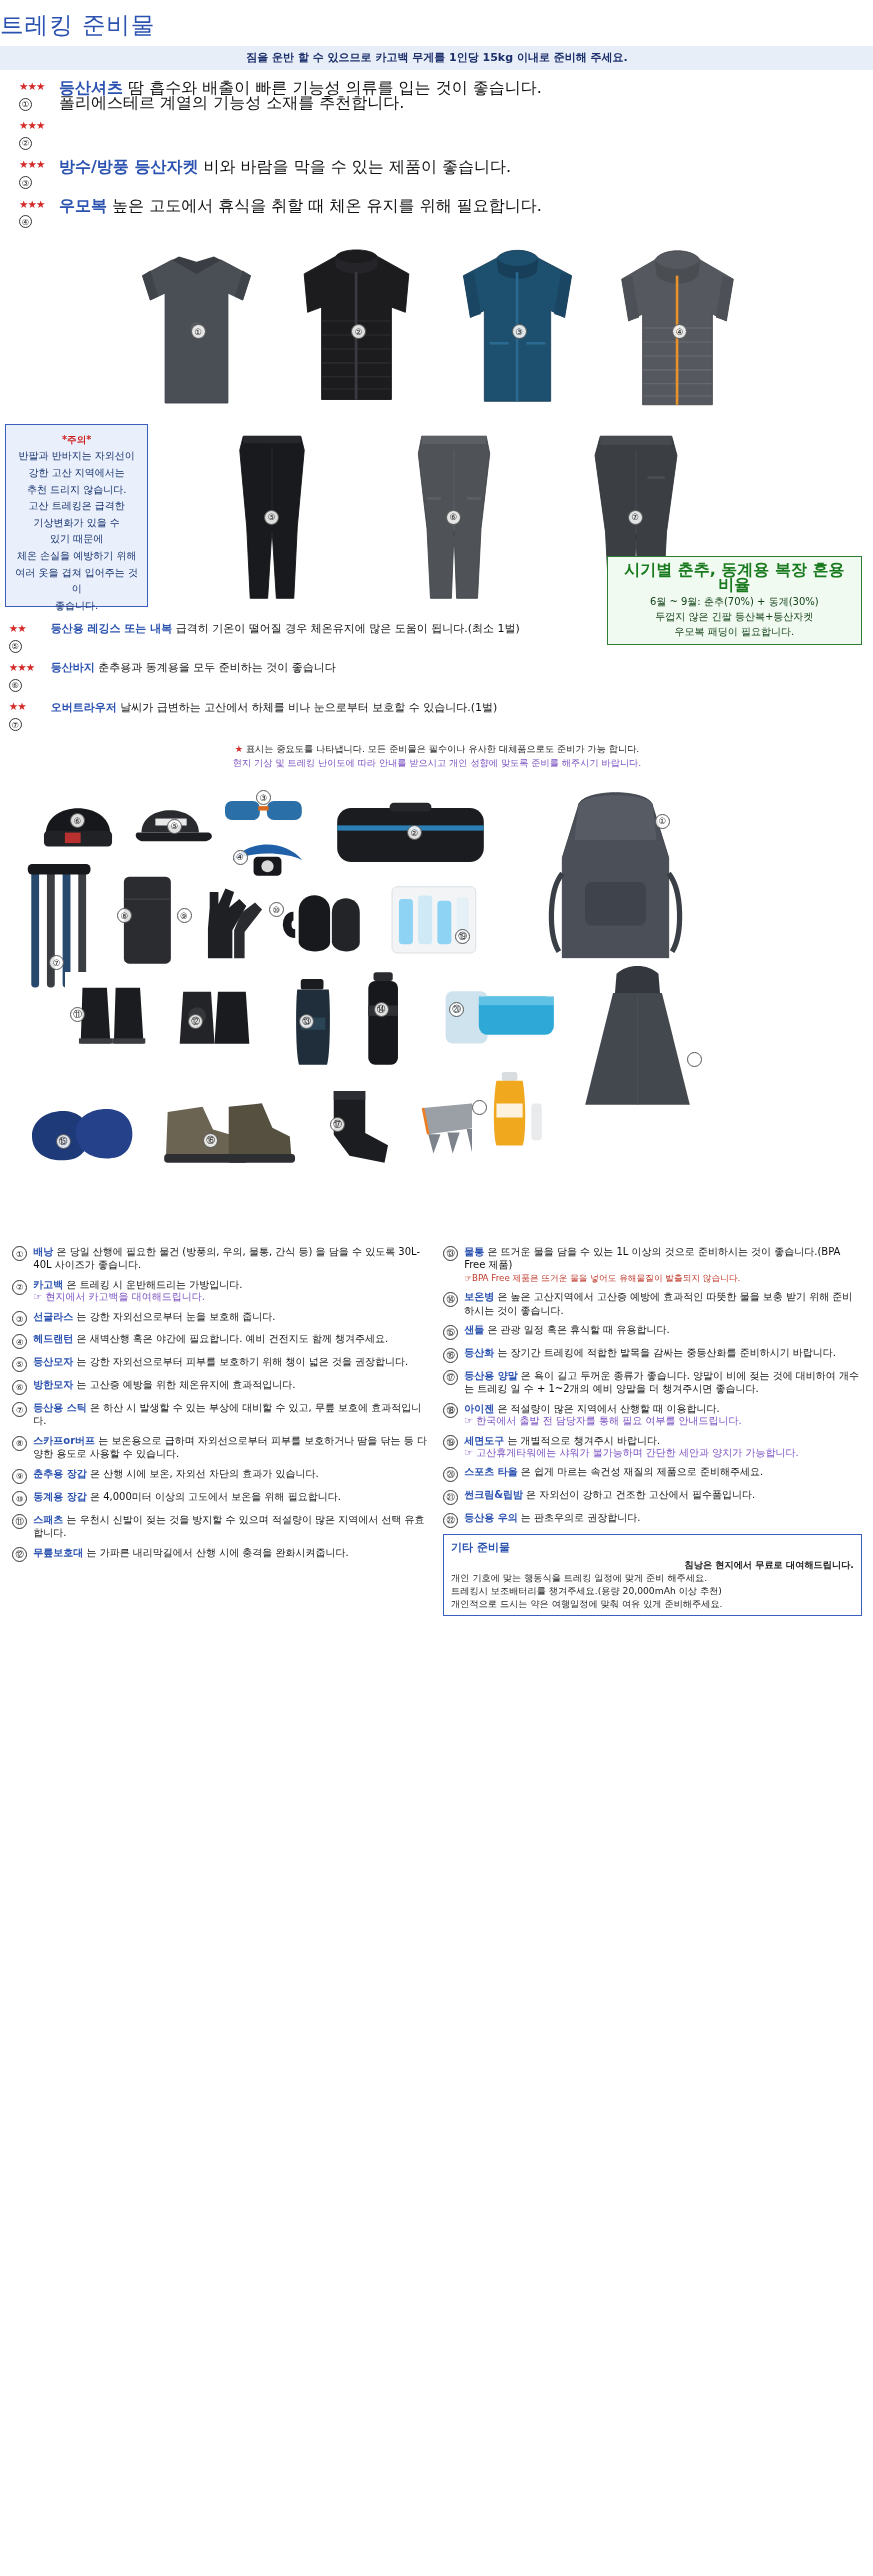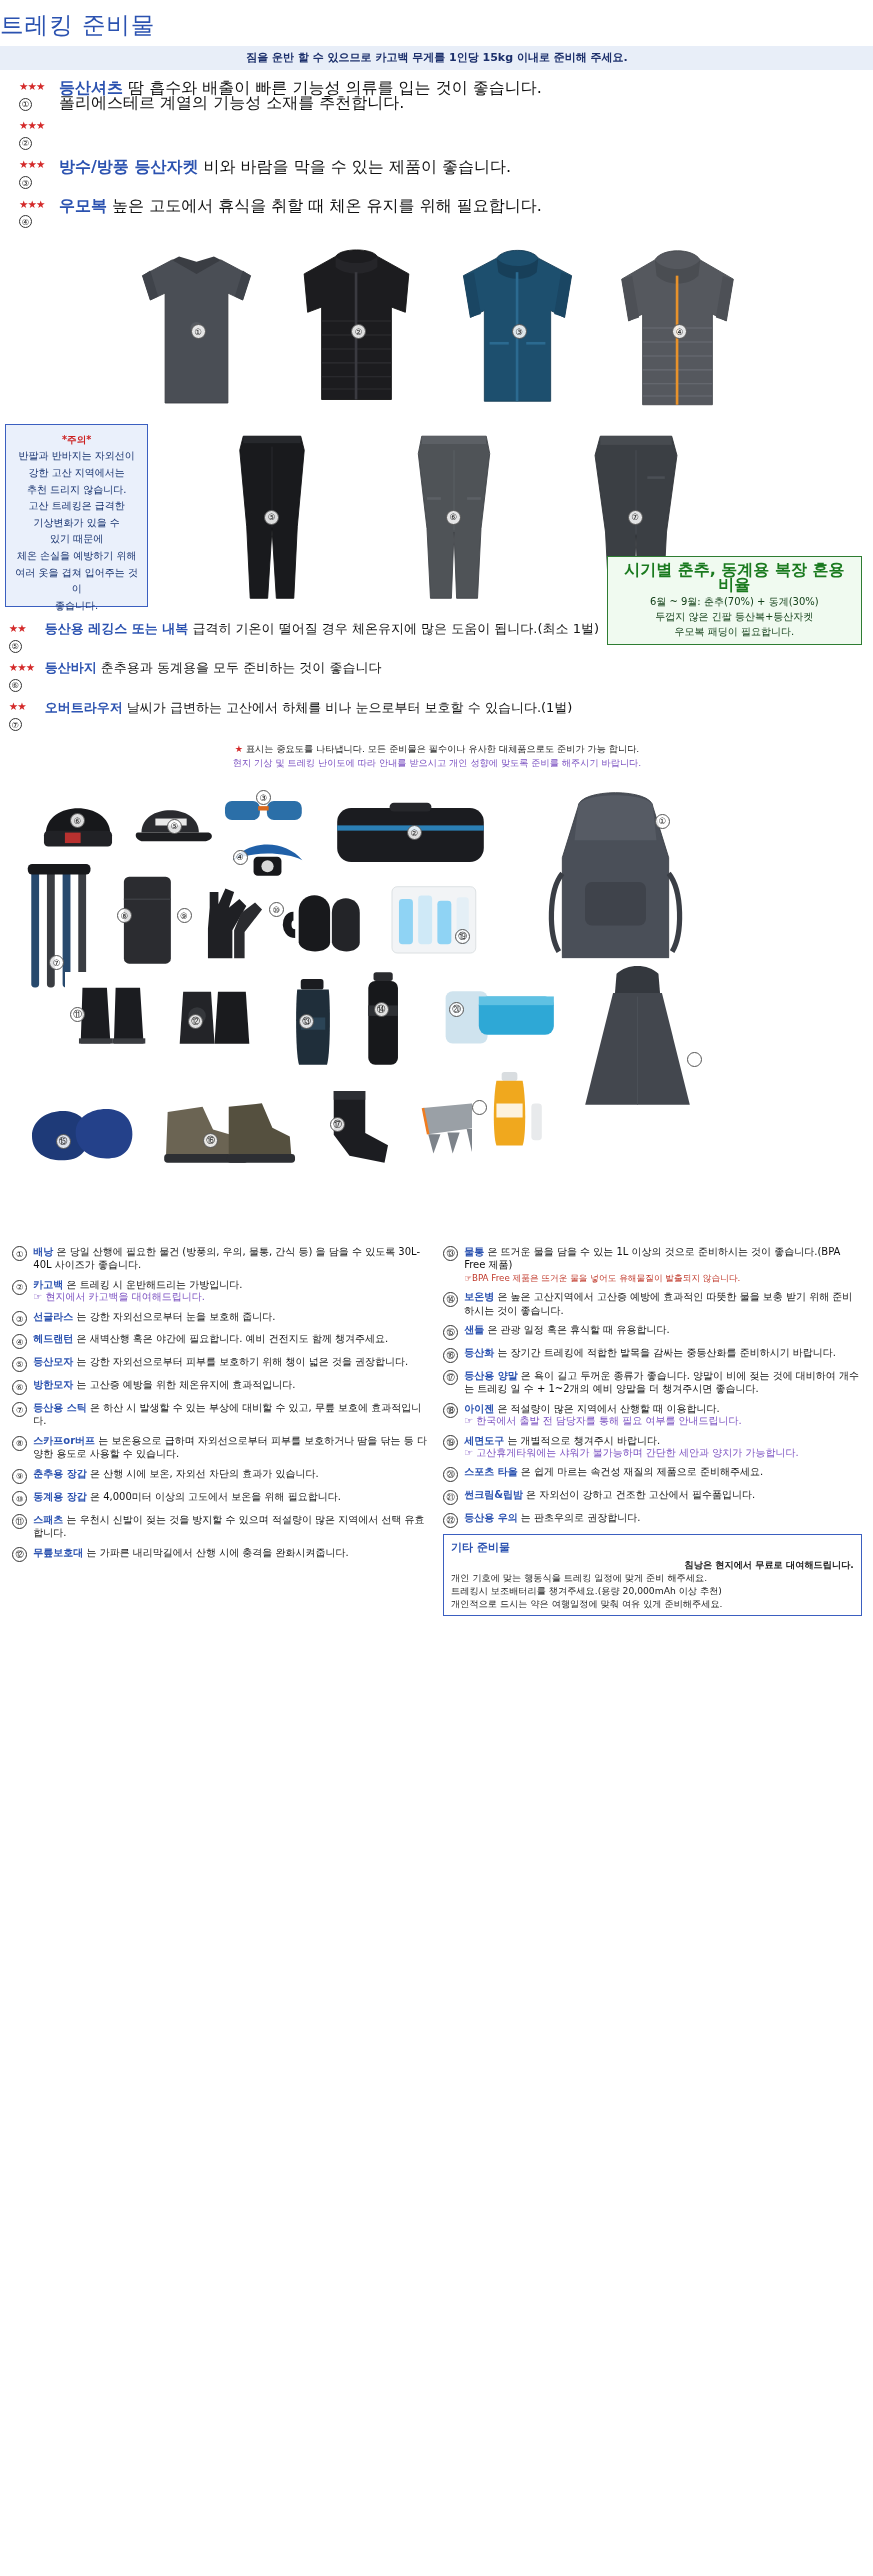--- a/index.html
+++ b/index.html
@@ -70,21 +70,21 @@
     font-size: 10px; line-height: 16.6px; text-align: center;
     color: #15306e; padding: 7px 5.2px;
     height: 183px;
   }
   .warn-box .red { color: #cc2020; font-weight: bold; font-size: 9.6px;}
 
   
   .legs-list { padding: 7px 0 0 0; }
   .leg-item { display: flex; align-items: flex-start; padding-left: 8.7px; margin-bottom: 3.5px;}
   .leg-item .stars-col { width: 35px; flex: 0 0 35px; }
-  .leg-text { font-size: 13px; line-height: 14px; margin-left: 1px; padding-top: 5.2px;}
+  .leg-text { font-size: 11px; line-height: 14px; margin-left: 7px; padding-top: 5.2px;}
   .leg-text .kw { color: #2b52b0; font-weight: bold; }
 
   .season-box {
     position: absolute; right: 12.2px;
     border: 0.9px solid #2e7d32; background: #f0faf0;
     width: 255px; padding: 5.2px 7px; text-align: center;
     font-size: 10px; line-height: 15px; color: #14421a;
   }
   .season-box .hd { color: #1a7a1f; font-weight: bold; font-size: 16px; display:block; margin-bottom:1.7px;}
 

